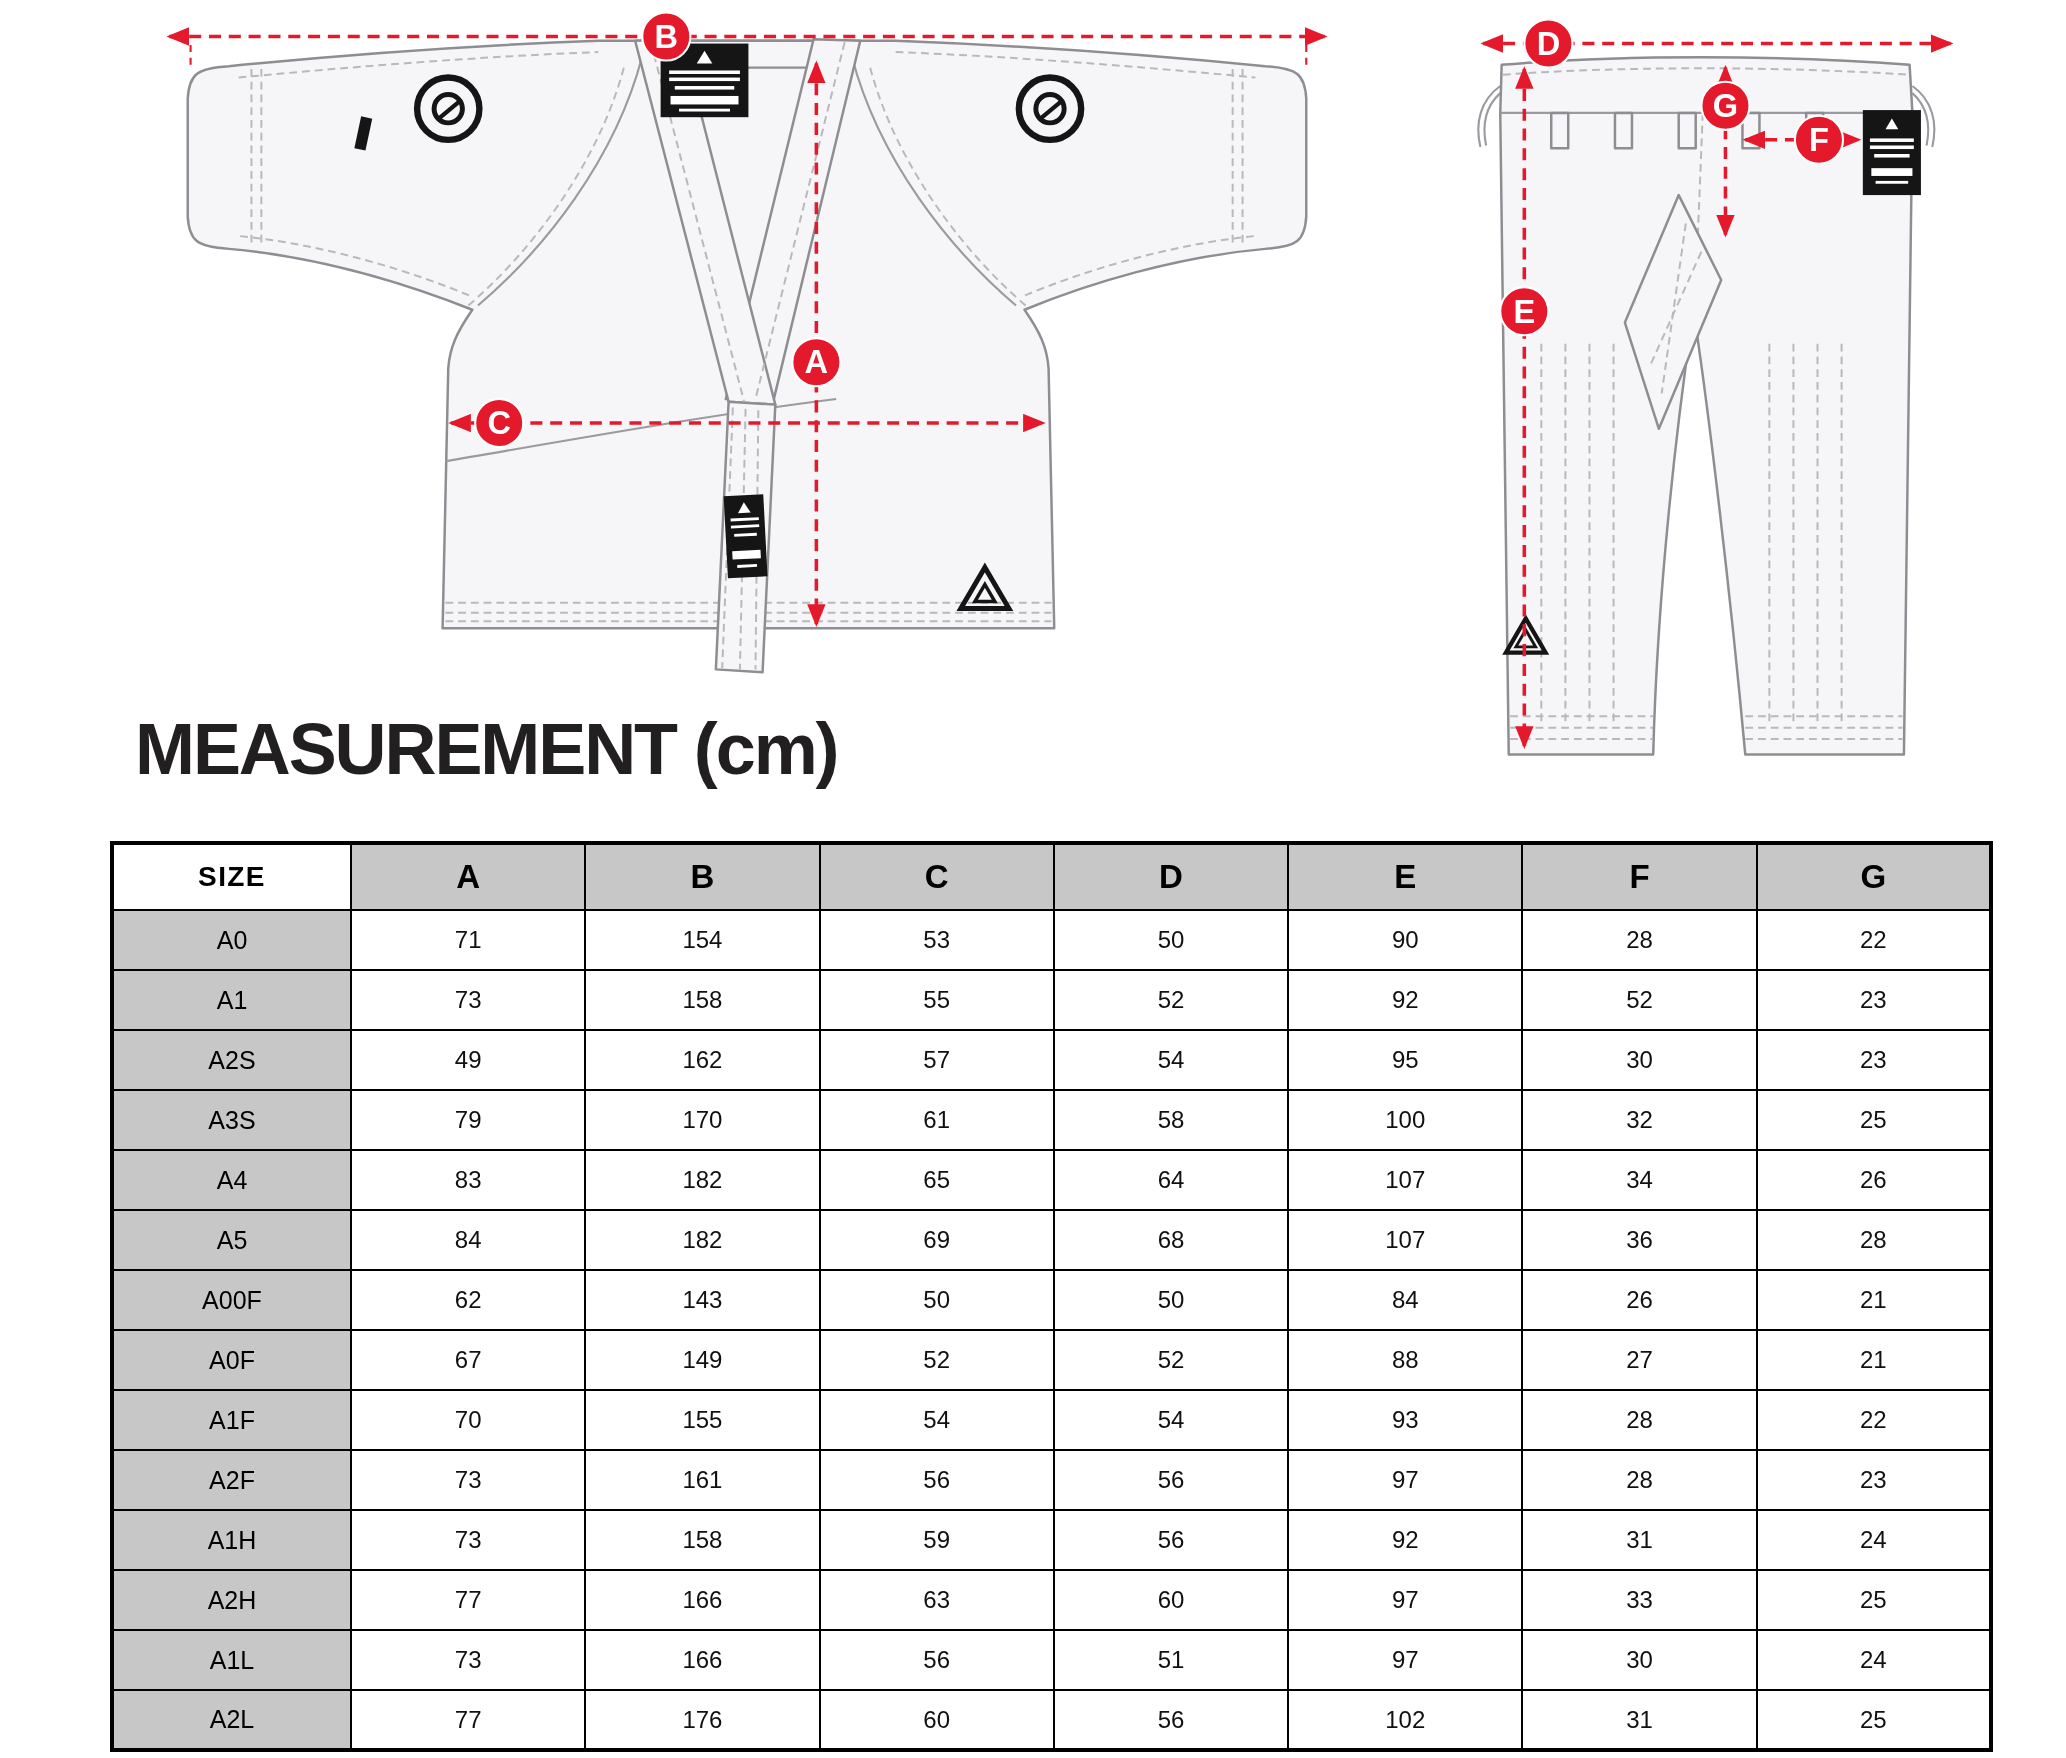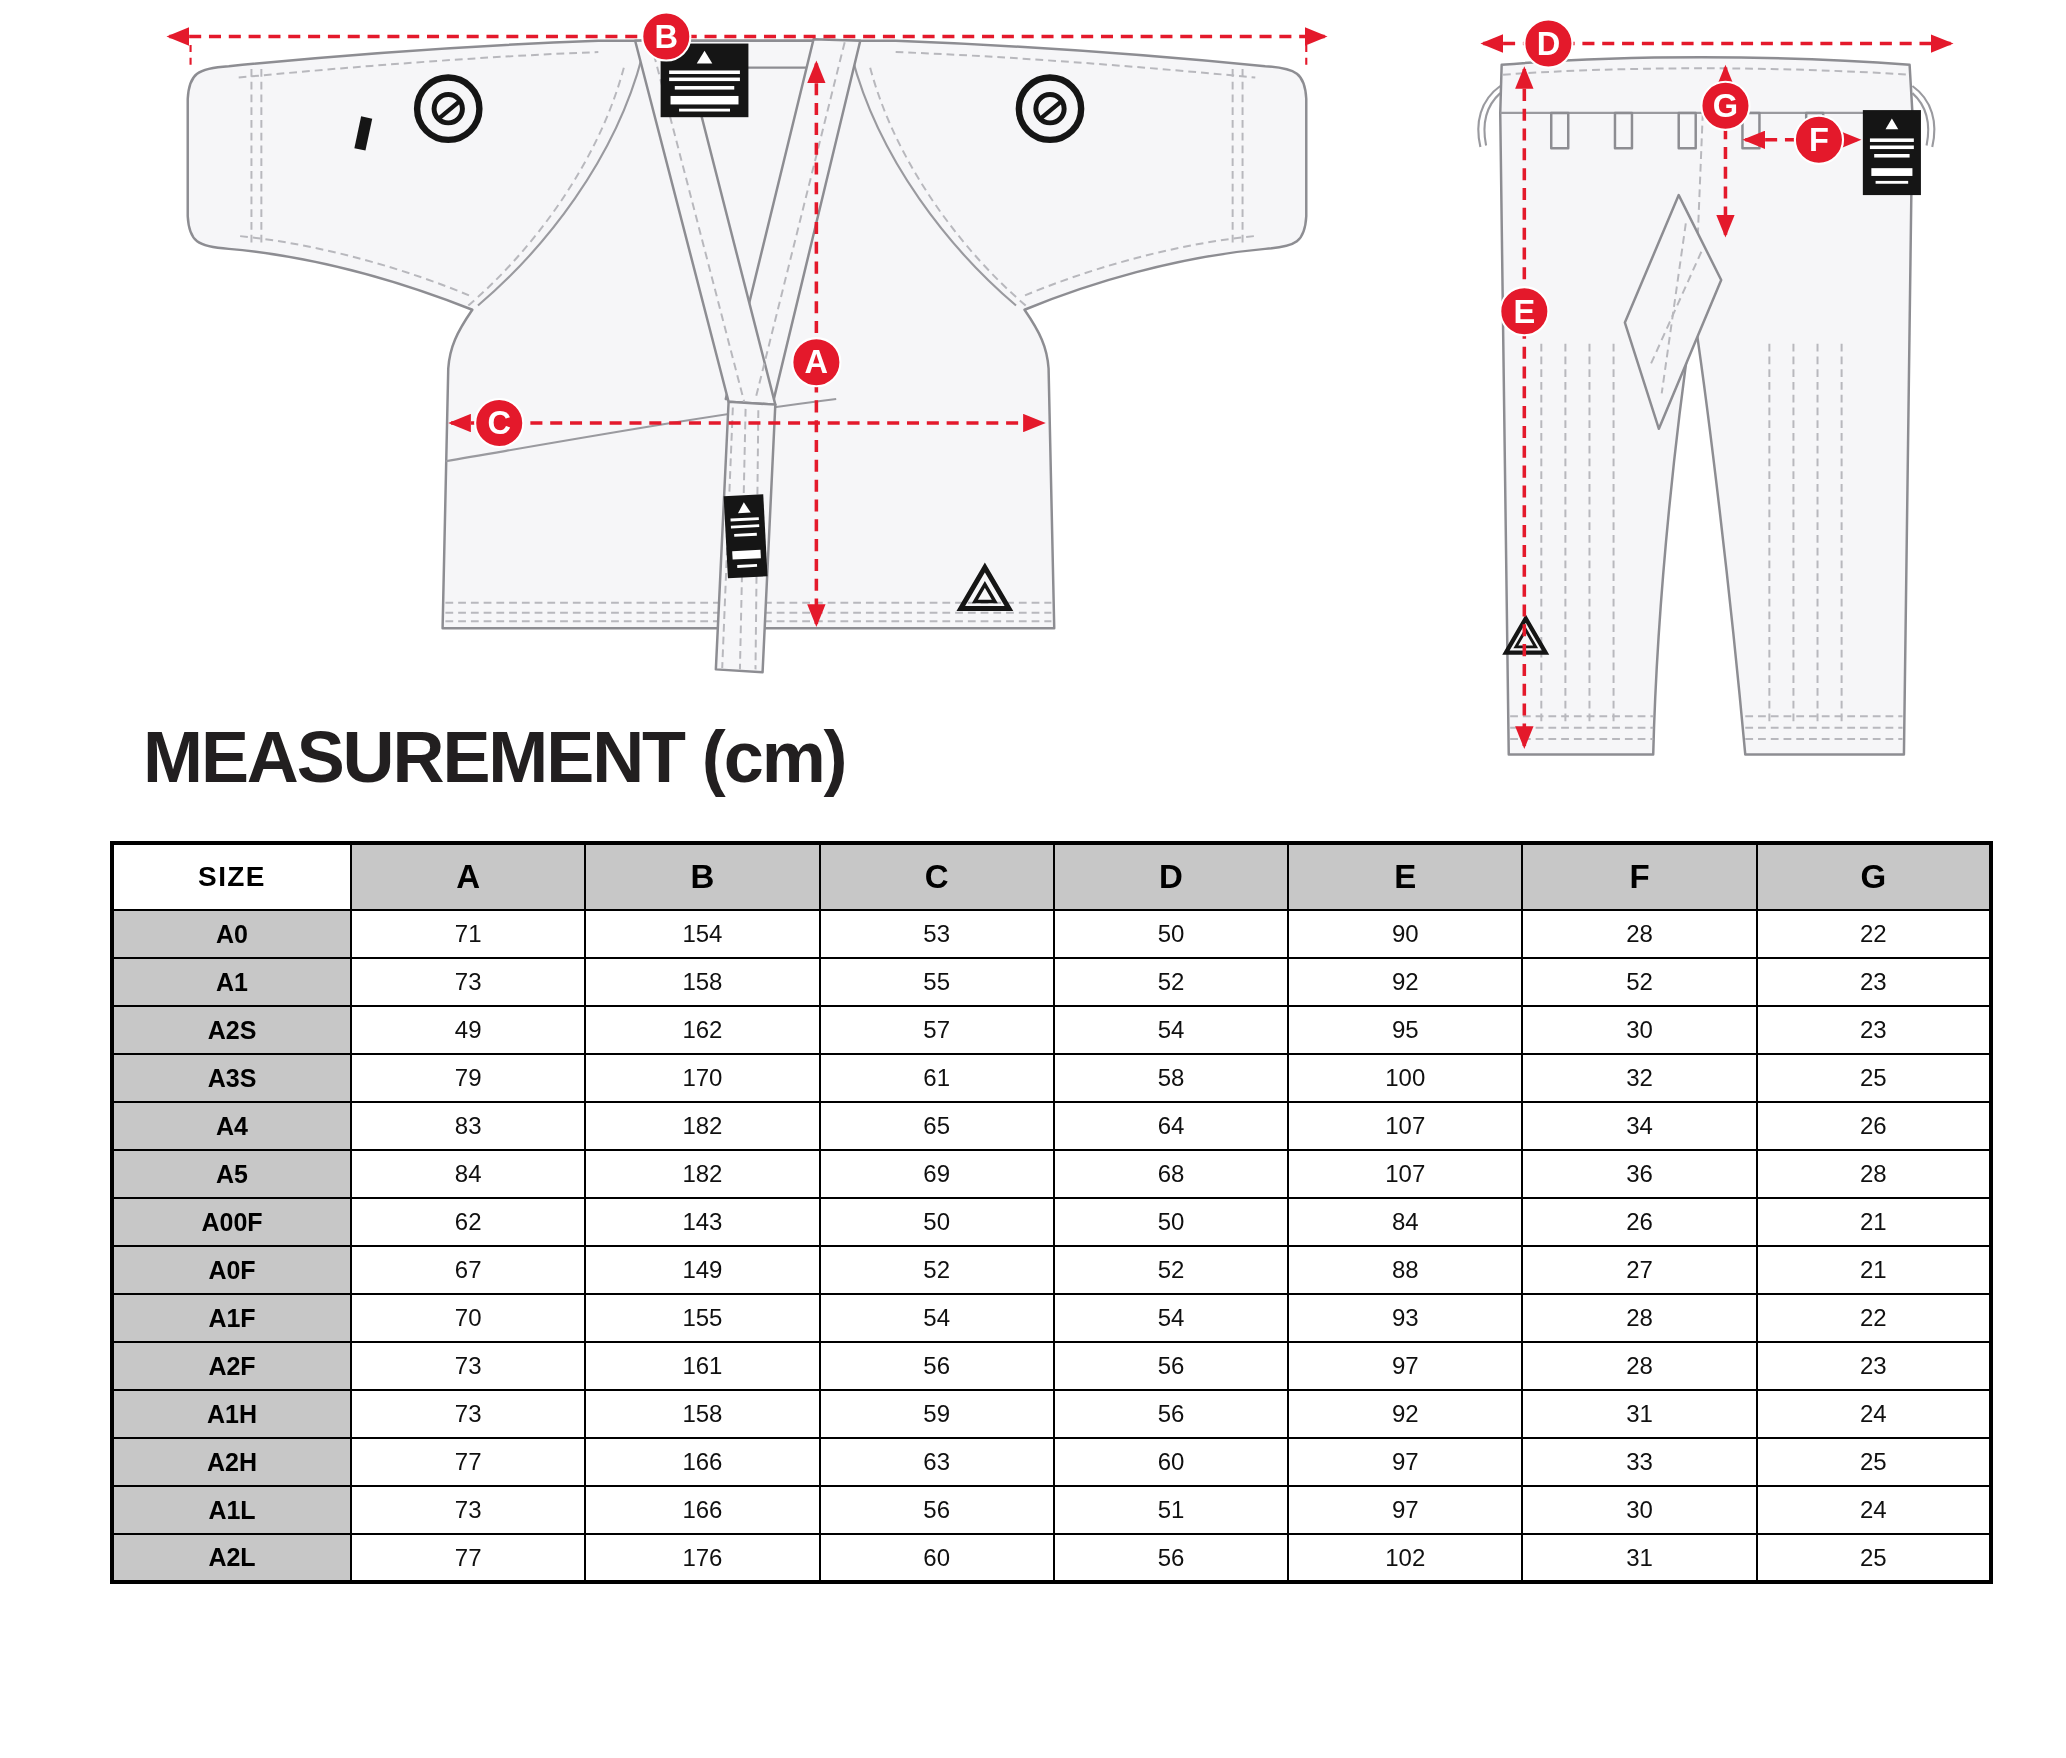--- a/index.html
+++ b/index.html
@@ -3,29 +3,29 @@
 <meta charset="utf-8">
 <style>
   *{box-sizing:border-box;}
   html,body{margin:0;padding:0;background:#fff;}
   .page{position:relative;width:2066px;height:1758px;background:#fff;overflow:hidden;
         font-family:"Liberation Sans",sans-serif;color:#111;}
 
   .jacket-svg{position:absolute;left:145px;top:11.3px;width:1204px;height:669px;}
   .pants-svg{position:absolute;left:1445px;top:18.4px;width:517px;height:772px;}
 
-  .page-title{position:absolute;left:135px;top:708px;margin:8px;
+  .page-title{position:absolute;left:135px;top:708px;margin:0;
               font-size:72px;font-weight:900;letter-spacing:-2.1px;color:#221f20;}
 
   .mtable{position:absolute;left:110px;top:841px;width:1883px;
           border-collapse:collapse;table-layout:fixed;border:4.2px solid #000;}
   .mtable th,.mtable td{border:2.8px solid #000;text-align:center;vertical-align:middle;padding:0;}
   .mtable thead th{height:67px;background:#c7c7c7;font-size:33px;font-weight:bold;color:#000;}
   .mtable thead th.size-head{background:#fff;font-size:28px;letter-spacing:1.4px;}
-  .mtable tbody th{background:#c7c7c7;font-size:25px;font-weight:bold;height:48px;color:#000;}
+  .mtable tbody th{background:#c7c7c7;font-size:25px;font-weight:normal;height:60px;color:#000;}
   .mtable tbody td{background:#fff;font-size:24px;font-weight:400;color:#101010;}
 
   
   .garment{fill:#f6f6f8;stroke:#8d8d92;stroke-width:3.5;stroke-linejoin:round;}
   .stitch{fill:none;stroke:#b8b8bd;stroke-width:2.8;stroke-dasharray:11 7;}
   .seam{fill:none;stroke:#9a9a9f;stroke-width:3;}
   .blk{fill:#151515;stroke:none;}
   .blkline{fill:none;stroke:#151515;}
   .wht{fill:#ffffff;}
   .mline{fill:none;stroke:#e4192b;stroke-width:5;stroke-dasharray:17 11;}

